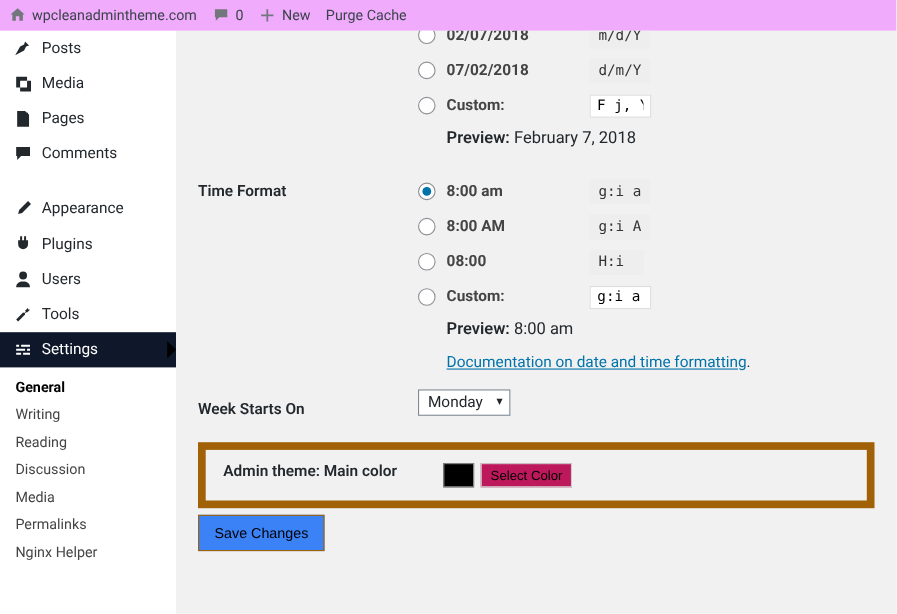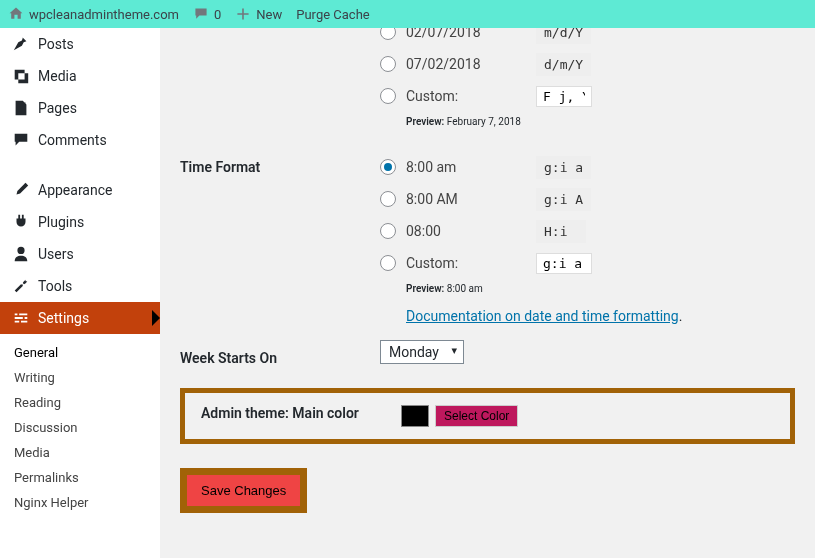--- a/index.html
+++ b/index.html
@@ -1,62 +1,62 @@
 <!DOCTYPE html>
 <html><head>
 <meta charset="utf-8">
 <style>
   * { box-sizing: border-box; margin: 0; padding: 0; }
   body { font-family: -apple-system, BlinkMacSystemFont, "Segoe UI", Roboto, sans-serif; font-size: 13px; color: #23282d; background: #fff; width: 815px; height: 558px; overflow: hidden; position: relative; }
   
-  .adminbar { height: 28px; background: #5eead4; display: flex; align-items: center; padding: 0 8px; gap: 14px; font-size: 13px; color: #3c434a; }
+  .adminbar { height: 28px; background: #f0abfc; display: flex; align-items: center; padding: 0 8px; gap: 14px; font-size: 13px; color: #3c434a; }
   .adminbar .item { display: flex; align-items: center; gap: 5px; cursor: pointer; }
   .adminbar .icon { width: 16px; height: 16px; display: inline-flex; align-items: center; justify-content: center; color: #72777c; }
   
   .layout { display: flex; height: calc(100% - 28px); }
   .sidebar { width: 160px; background: #fff; }
   .menu-item { display: flex; align-items: center; gap: 8px; padding: 7px 10px 7px 12px; color: #23282d; cursor: pointer; font-size: 14px; }
   .menu-item .mi-icon { width: 18px; height: 18px; display: inline-flex; align-items: center; justify-content: center; color: #23282d; }
-  .menu-item.current { background: #c2410c; color: #fff; position: relative; }
+  .menu-item.current { background: #0f172a; color: #fff; position: relative; }
   .menu-item.current .mi-icon { color: #fff; }
   .menu-item.current::after { content: ""; position: absolute; right: -8px; top: 50%; transform: translateY(-50%); border: 8px solid transparent; border-left-color: #000; }
   .menu-sep { height: 18px; }
   
   .submenu { padding: 6px 0 6px 12px; background: #fff; }
   .submenu .sub-item { padding: 5px 10px 5px 2px; color: #444; font-size: 13px; cursor: pointer; }
-  .submenu .sub-item.current { color: #000; font-weight: 400; }
+  .submenu .sub-item.current { color: #000; font-weight: 700; }
   
   .content { flex: 1; background: #f1f1f1; padding: 0 20px 20px 20px; overflow: auto; position: relative; }
   
   .form-table { width: 100%; border-collapse: collapse; }
   .form-table th { width: 200px; text-align: left; vertical-align: top; padding: 18px 10px 18px 0; font-weight: 600; font-size: 14px; }
   .form-table td { padding: 8px 0; vertical-align: top; font-size: 14px; }
   
   .opt-row { display: flex; align-items: center; gap: 10px; margin: 4px 0; min-height: 28px; }
   .opt-row .radio { width: 16px; height: 16px; border: 1px solid #8c8f94; border-radius: 50%; display: inline-flex; align-items: center; justify-content: center; background: #fff; }
   .opt-row .radio.checked::after { content: ""; width: 8px; height: 8px; border-radius: 50%; background: #0073aa; }
-  .opt-row .label { width: 120px; color: #444; }
+  .opt-row .label { width: 120px; color: #444; font-weight: bold; }
   .opt-row .code { background: #eee; padding: 4px 8px; font-family: Consolas, monospace; font-size: 13px; color: #333; min-width: 50px; display: inline-block; }
   .opt-row .code-input { border: 1px solid #ddd; background: #fff; padding: 2px 6px; font-family: Consolas, monospace; font-size: 13px; width: 56px; }
   
-  .preview { margin: 6px 0 6px 26px; font-size: 10px; color: #23282d; }
+  .preview { margin: 6px 0 6px 26px; font-size: 15px; color: #23282d; }
   .preview strong { font-weight: 600; }
   
   .doc-link { color: #0073aa; text-decoration: underline; margin-left: 26px; display: inline-block; margin-top: 8px; text-align: right; }
   
   .select { border: 1px solid #7e8993; background: #fff; padding: 3px 24px 3px 8px; font-size: 14px; position: relative; display: inline-flex; align-items: flex-start; }
   .select::after { content: "▾"; position: absolute; right: 6px; font-size: 11px; color: #23282d; }
   
   .color-row { display: flex; align-items: center; gap: 6px; }
   .color-swatch { width: 28px; height: 22px; background: #000; border: 1px solid #888; }
   .select-color-btn { border: 1px solid #ccc; background: #be185d; padding: 3px 8px; font-size: 12px; cursor: pointer; }
   
-  .highlight-box { border: 5px solid #a16207; padding: 12px 16px; margin-top: 4px; }
-  
-  .save-btn { border: 7px solid #a16207; background: #ef4444; color: #000; padding: 8px 14px; font-size: 13px; cursor: pointer; margin-top: 24px; }
+  .highlight-box { border: 7px solid #a16207; padding: 12px 16px; margin-top: 4px; }
+  
+  .save-btn { border: 1px solid #a16207; background: #3b82f6; color: #000; padding: 8px 14px; font-size: 13px; cursor: pointer; margin-top: 6px; }
   
   svg { width: 100%; height: 100%; }
 </style>
 </head>
 <body>
 
 <div class="adminbar">
   <div class="item">
     <span class="icon">
         <svg viewBox="0 0 20 20">

